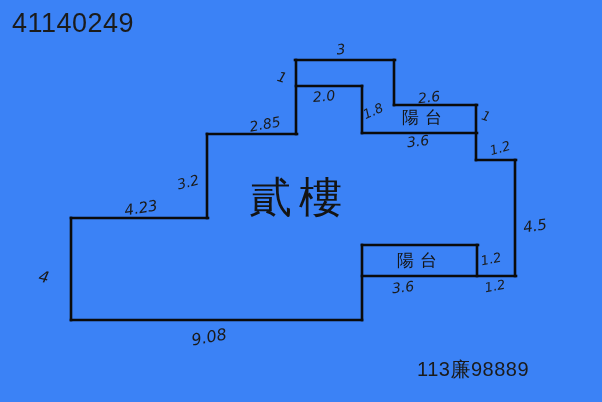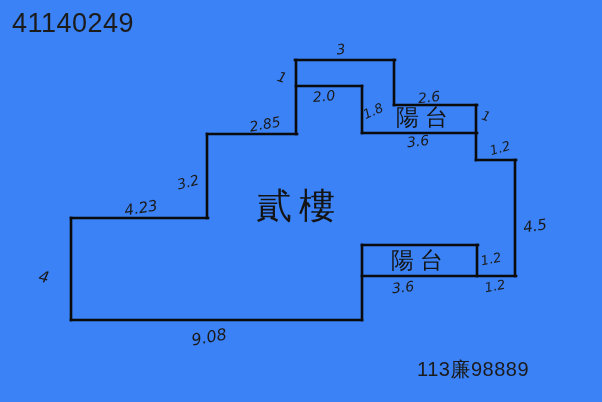--- a/index.html
+++ b/index.html
@@ -24,22 +24,22 @@
     font-family:"DejaVu Sans","Liberation Sans",sans-serif;
     font-style:italic;
     color:#1a1a1a;
     font-size:14px;
   }
   .cjk{
     font-family:"DejaVu Serif","Liberation Serif",serif;
     font-style:normal;
     color:#141414;
   }
-  .room{font-size:36px;letter-spacing:7px;margin-top:8px;}
-  .balcony{font-size:23px;letter-spacing:6px;}
+  .room{font-size:43px;letter-spacing:7px;}
+  .balcony{font-size:17px;letter-spacing:6px;}
 </style>
 </head>
 <body>
 
 <div id="stage">
 
   <svg id="plan-svg" width="602" height="402" viewBox="0 0 602 402">
 
     <line x1="295" y1="60" x2="395" y2="60"></line>
     <line x1="296" y1="86" x2="362" y2="86"></line>

